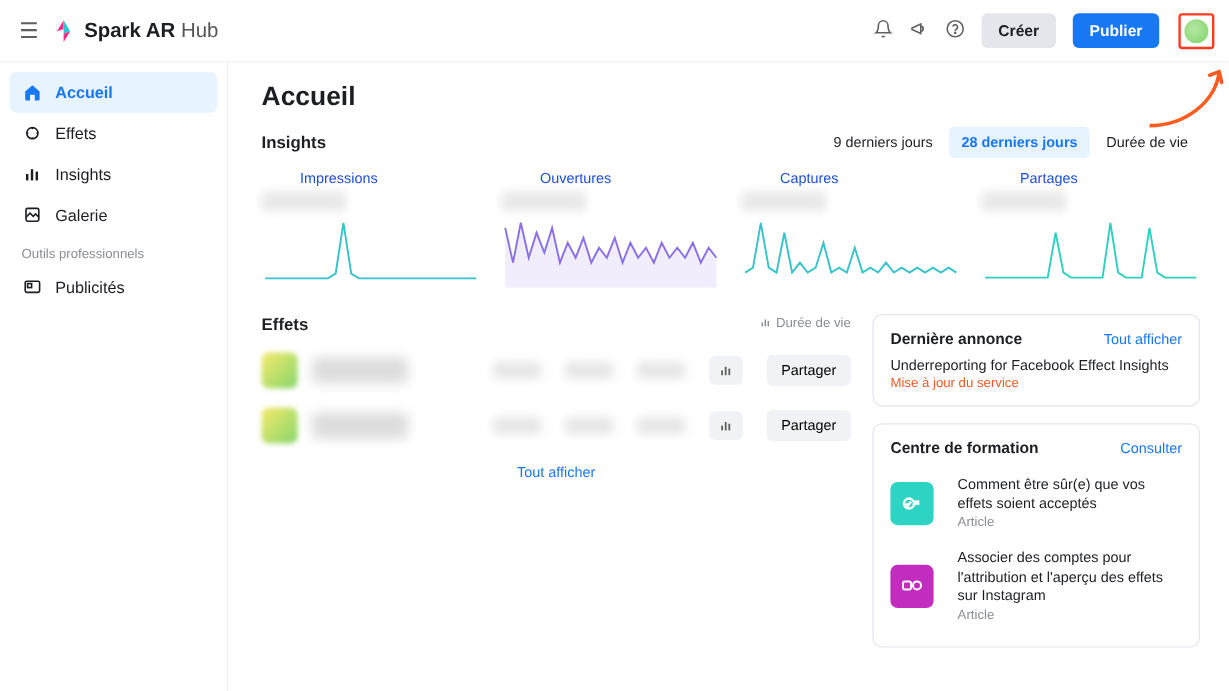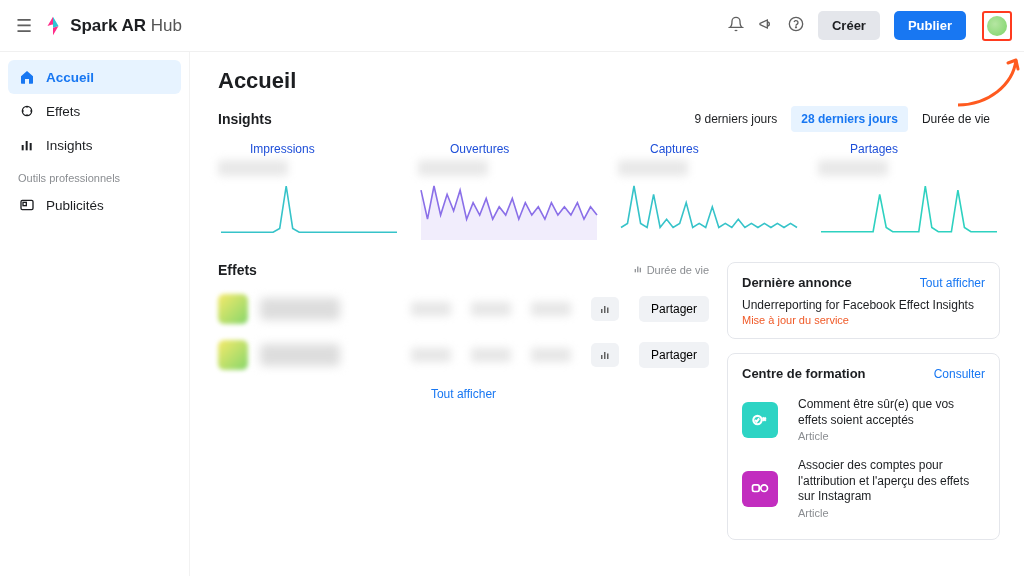--- a/index.html
+++ b/index.html
@@ -145,20 +145,29 @@
     <div class="nav-item">
       <span class="nic">
           <svg viewBox="0 0 24 24" fill="currentColor">
             <rect x="4" y="12" width="3" height="8"></rect>
             <rect x="10" y="6" width="3" height="14"></rect>
             <rect x="16" y="9" width="3" height="11"></rect>
           </svg>
         </span>
       <span>Insights</span>
     </div>
+    <div class="nav-item">
+      <span class="nic">
+          <svg viewBox="0 0 24 24" fill="none" stroke="currentColor" stroke-width="2">
+            <rect x="4" y="4" width="16" height="16" rx="2"></rect>
+            <path d="M4 15l5-5 4 4 3-3 4 4"></path>
+          </svg>
+        </span>
+      <span>Galerie</span>
+    </div>
     <div class="nav-section">Outils professionnels</div>
     <div class="nav-item">
       <span class="nic">
           <svg viewBox="0 0 24 24" fill="none" stroke="currentColor" stroke-width="2">
             <rect x="3" y="5" width="18" height="14" rx="2"></rect>
             <rect x="6" y="8" width="5" height="5"></rect>
           </svg>
         </span>
       <span>Publicités</span>
     </div>

